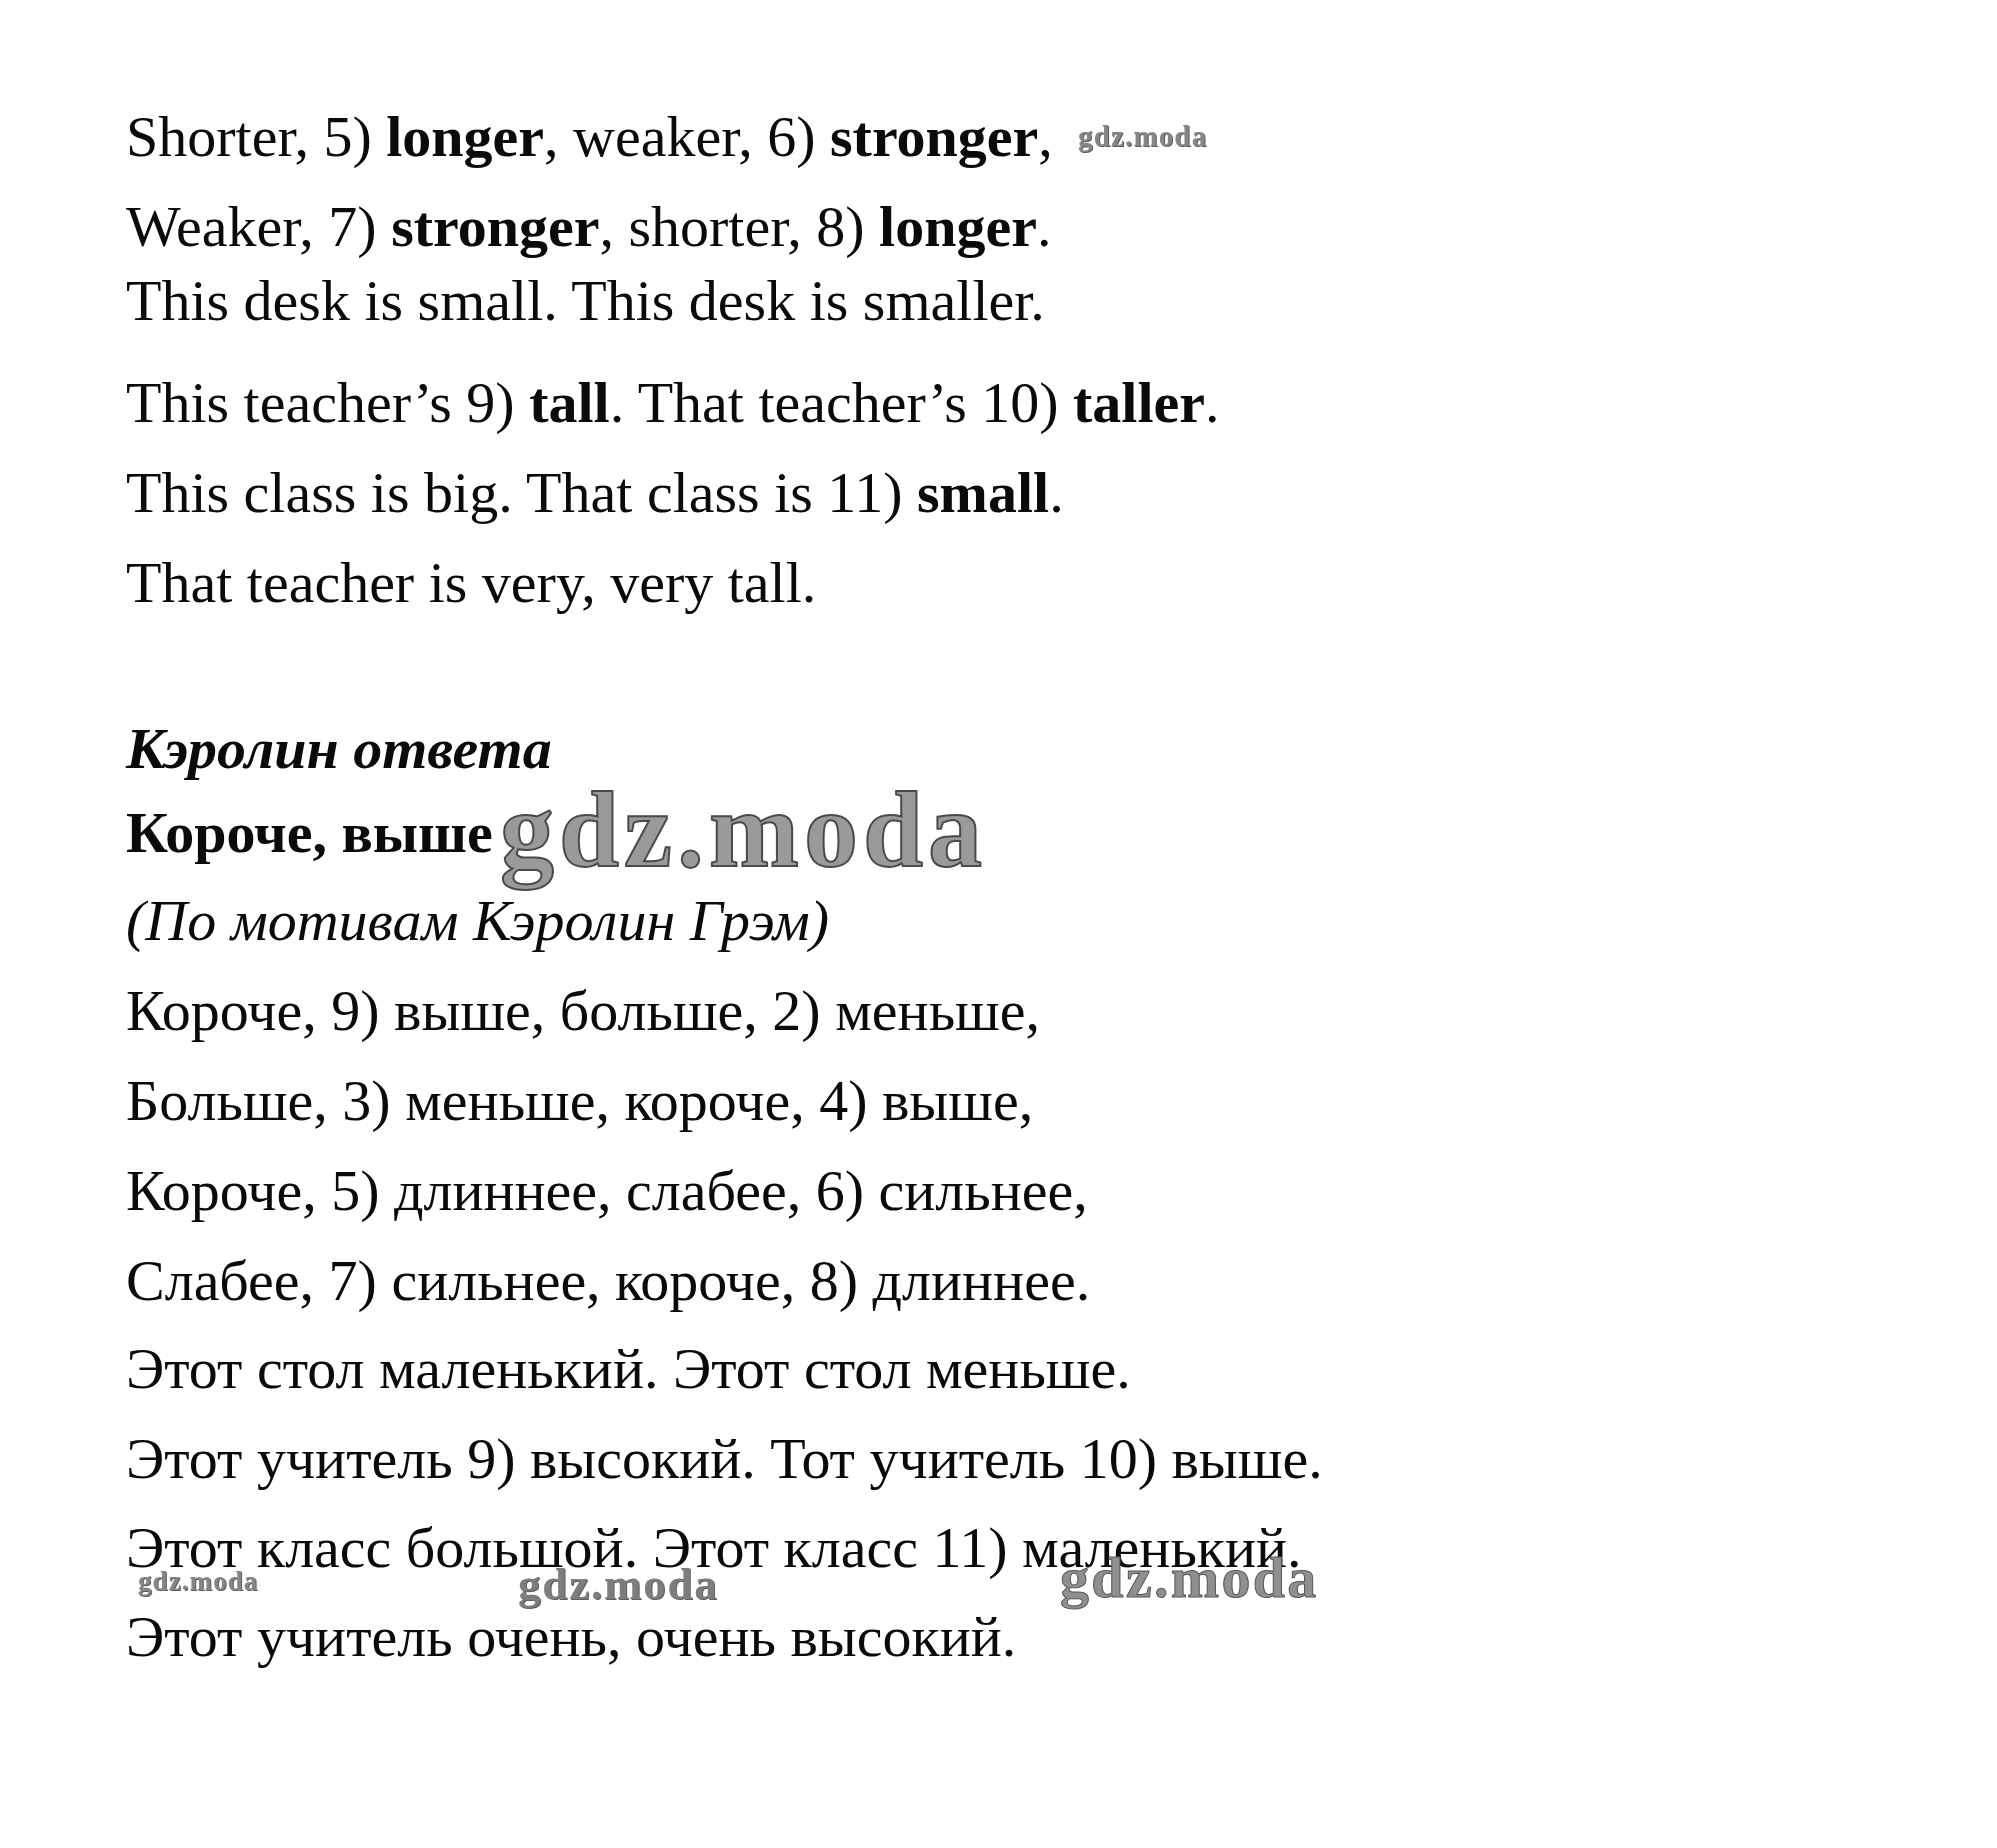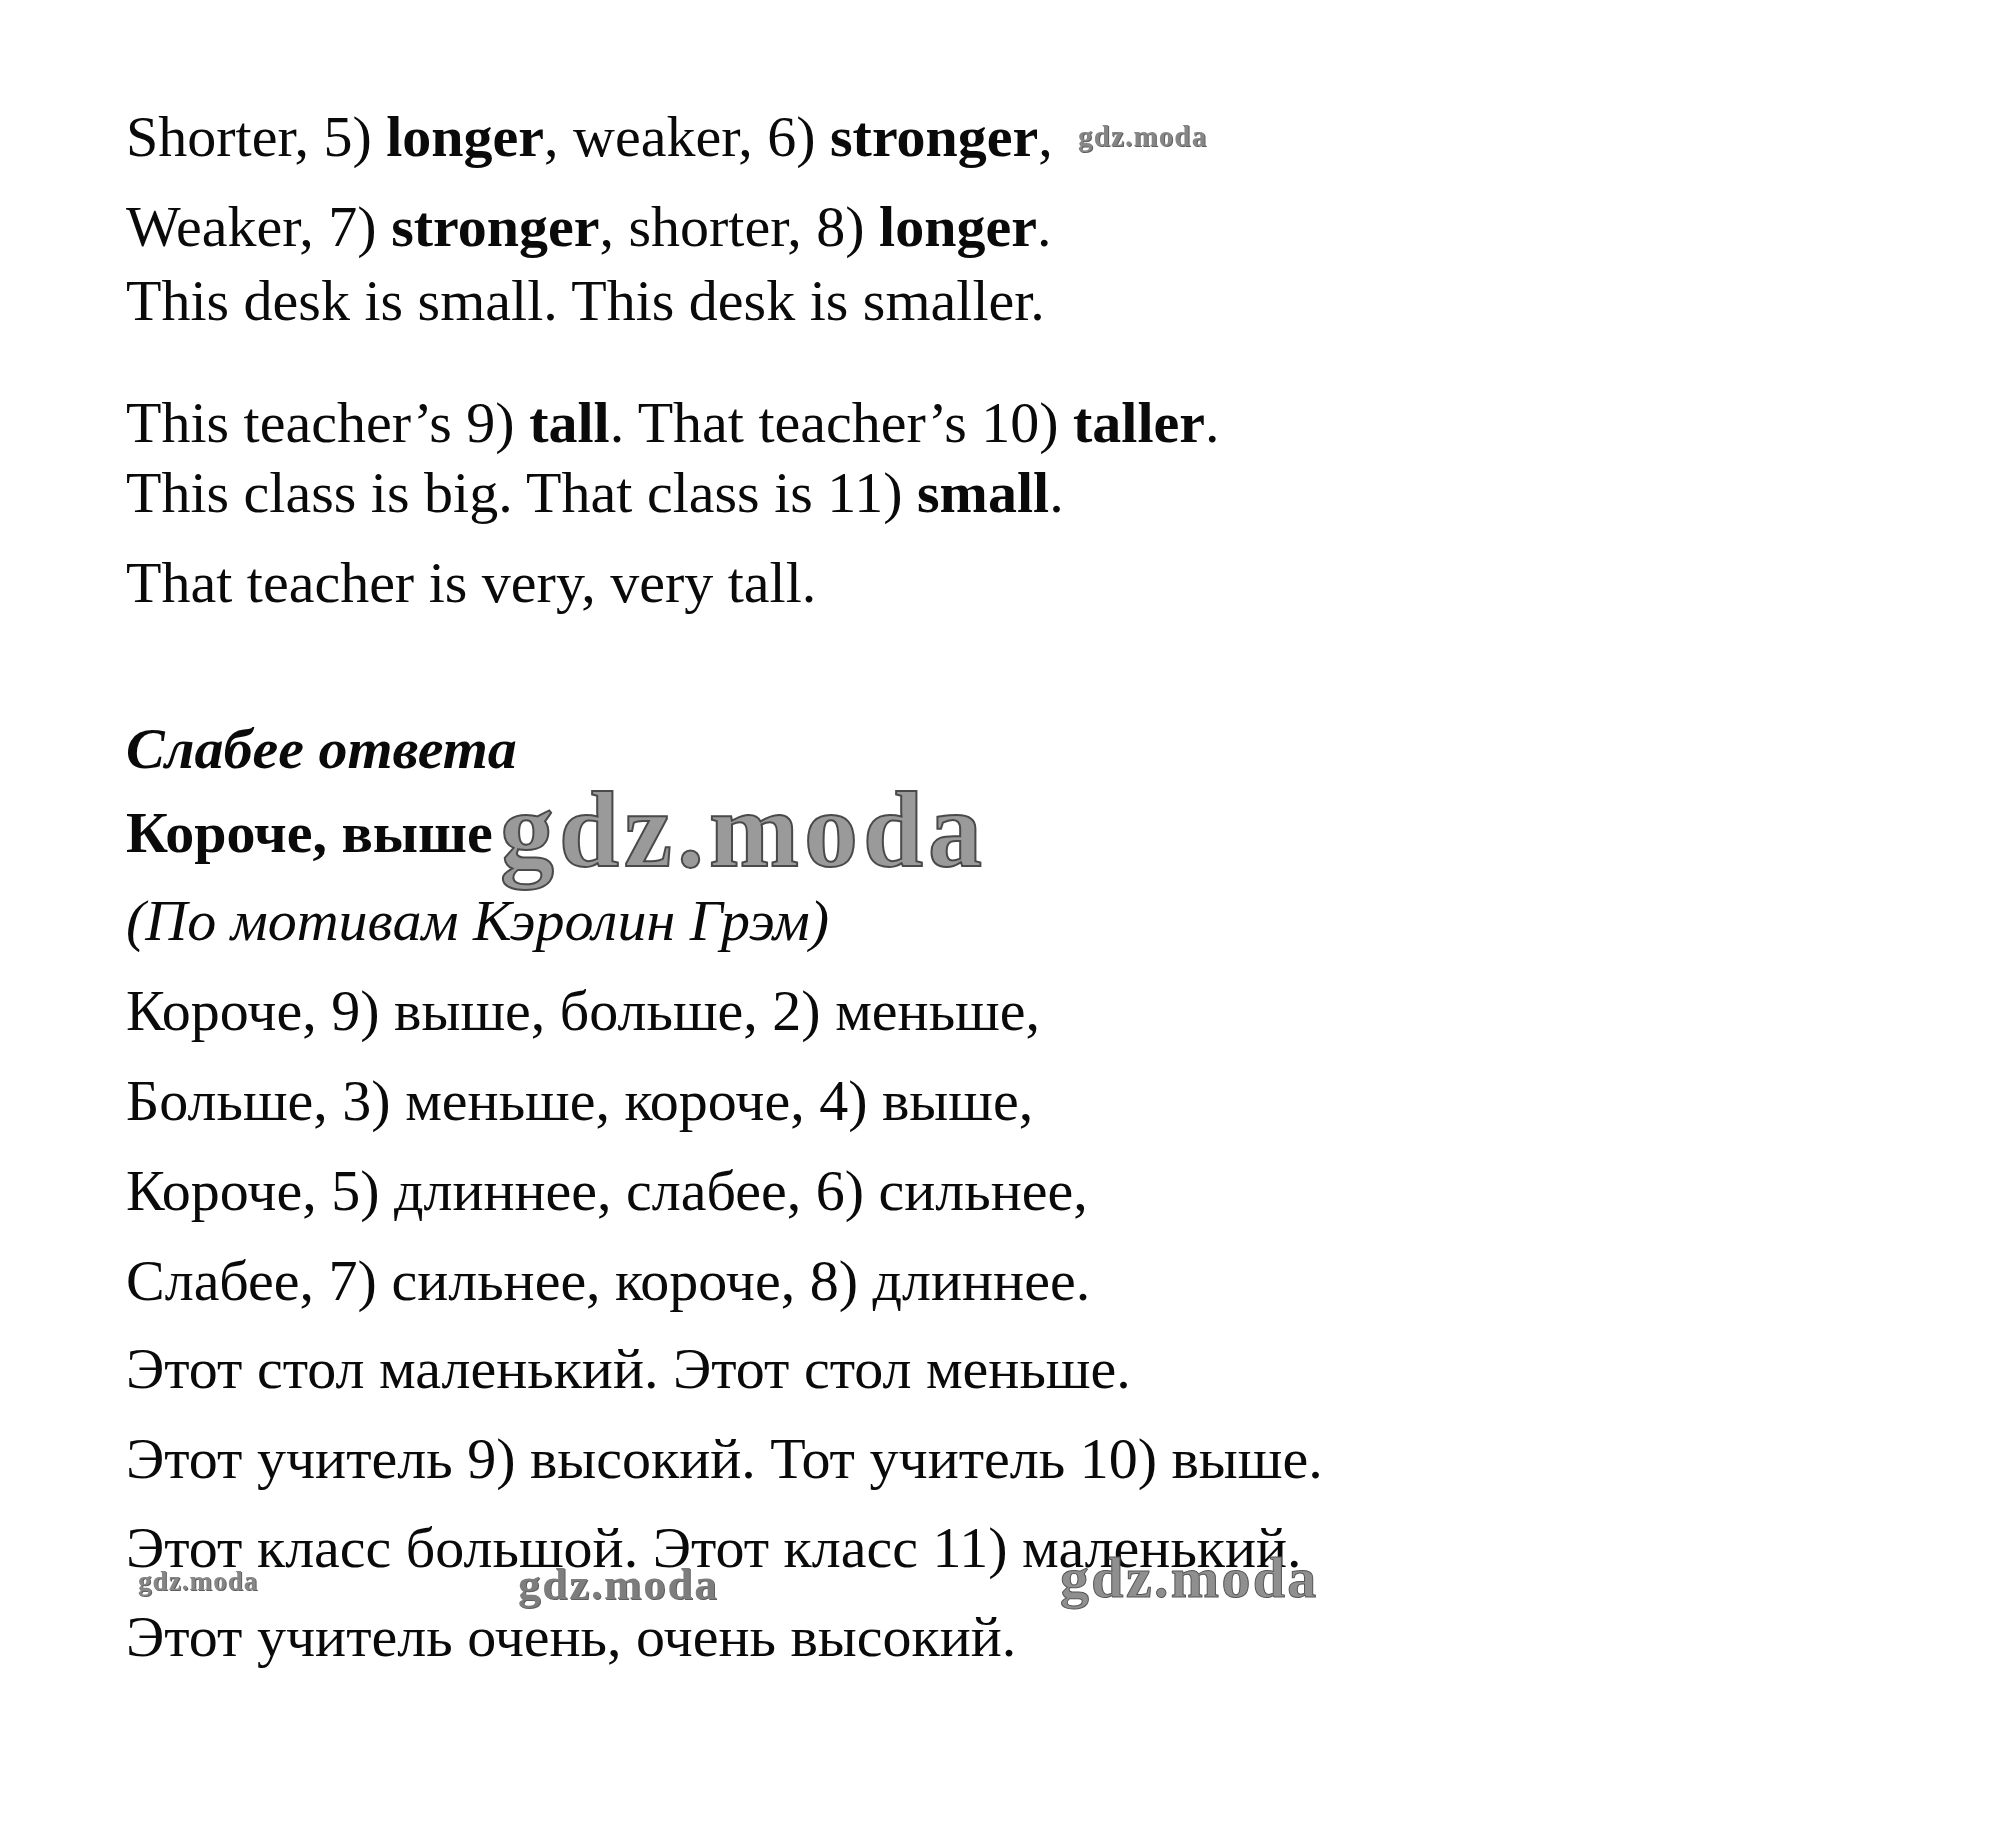--- a/index.html
+++ b/index.html
@@ -50,27 +50,27 @@
 <body>
 
 <div class="page">
 
   <p class="ln" style="top:108px"><span>Shorter, 5) </span><span class="b">longer</span><span>, weaker, 6) </span><span class="b">stronger</span><span>,</span></p>
 
   <p class="ln" style="top:198px"><span>Weaker, 7) </span><span class="b">stronger</span><span>, shorter, 8) </span><span class="b">longer</span><span>.</span></p>
 
   <p class="ln" style="top:272px"><span>This desk is small. This desk is smaller.</span></p>
 
-  <p class="ln" style="top:394px"><span>This teacher’s 9) </span><span class="b">tall</span><span>. That teacher’s 10) </span><span class="b">taller</span><span>.</span></p>
+  <p class="ln" style="top:374px"><span>This teacher’s 9) </span><span class="b">tall</span><span>. That teacher’s 10) </span><span class="b">taller</span><span>.</span></p>
 
   <p class="ln" style="top:464px"><span>This class is big. That class is 11) </span><span class="b">small</span><span>.</span></p>
 
   <p class="ln" style="top:554px"><span>That teacher is very, very tall.</span></p>
 
-  <p class="ln bi" style="top:720px">Слабее ответа</p>
+  <p class="ln bi" style="top:720px">Кэролин ответа</p>
 
   <p class="ln it" style="top:892px">(По мотивам Кэролин Грэм)</p>
 
   <p class="ln bold" style="top:804px">Короче, выше</p>
 
   <p class="ln" style="top:982px">Короче, 9) выше, больше, 2) меньше,</p>
   <p class="ln" style="top:1072px">Больше, 3) меньше, короче, 4) выше,</p>
   <p class="ln" style="top:1162px">Короче, 5) длиннее, слабее, 6) сильнее,</p>
   <p class="ln" style="top:1252px">Слабее, 7) сильнее, короче, 8) длиннее.</p>
   <p class="ln" style="top:1340px">Этот стол маленький. Этот стол меньше.</p>

